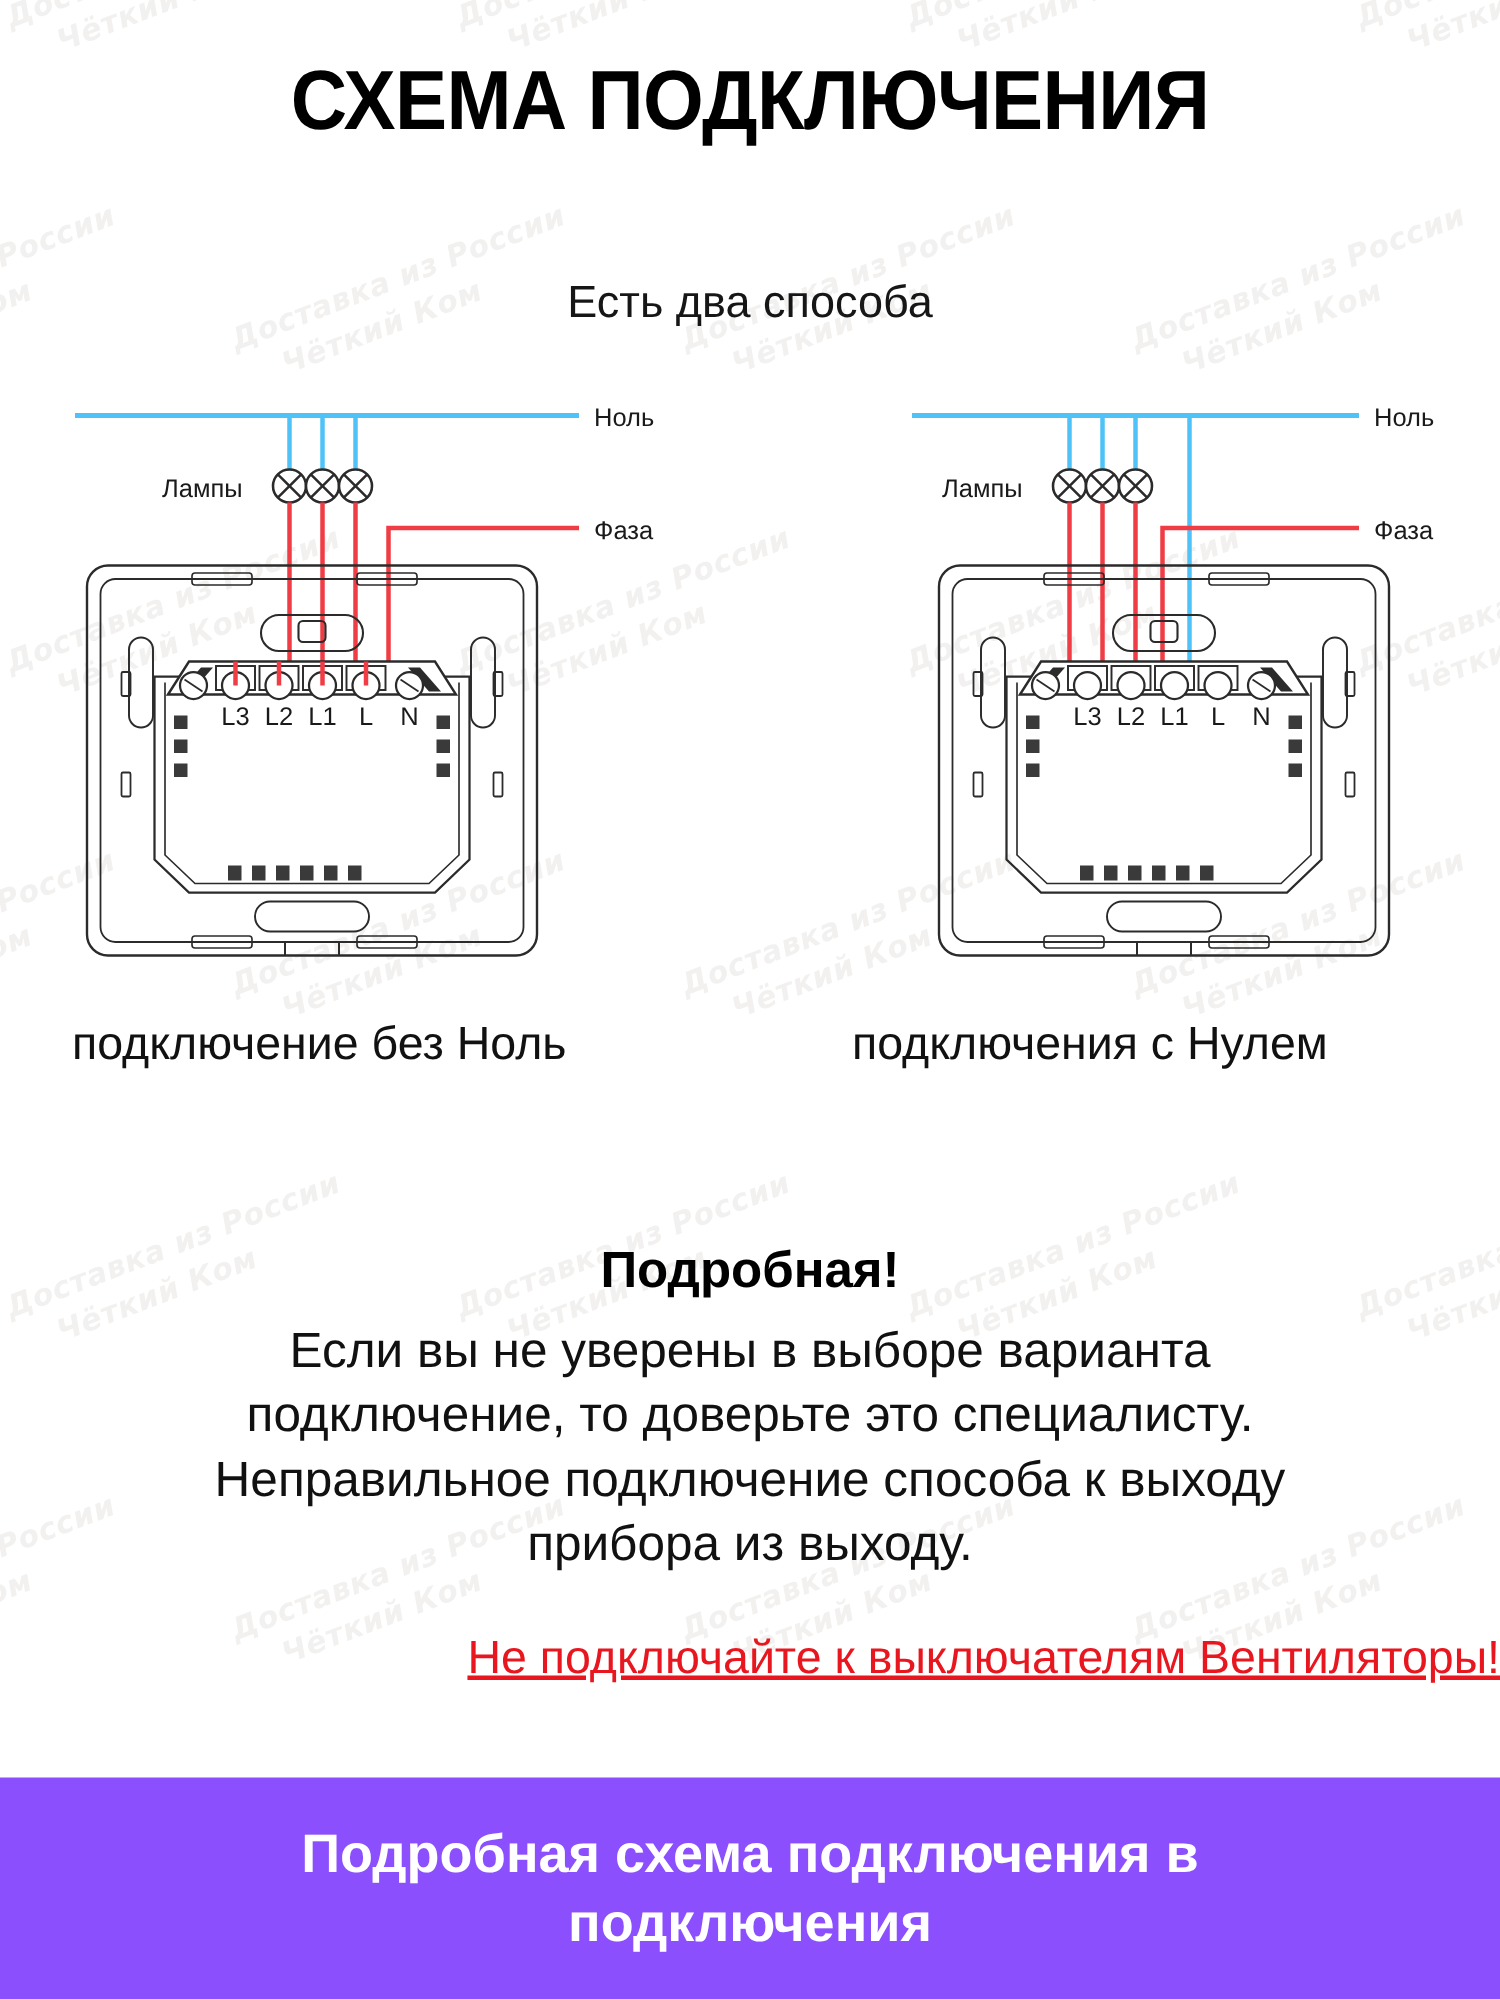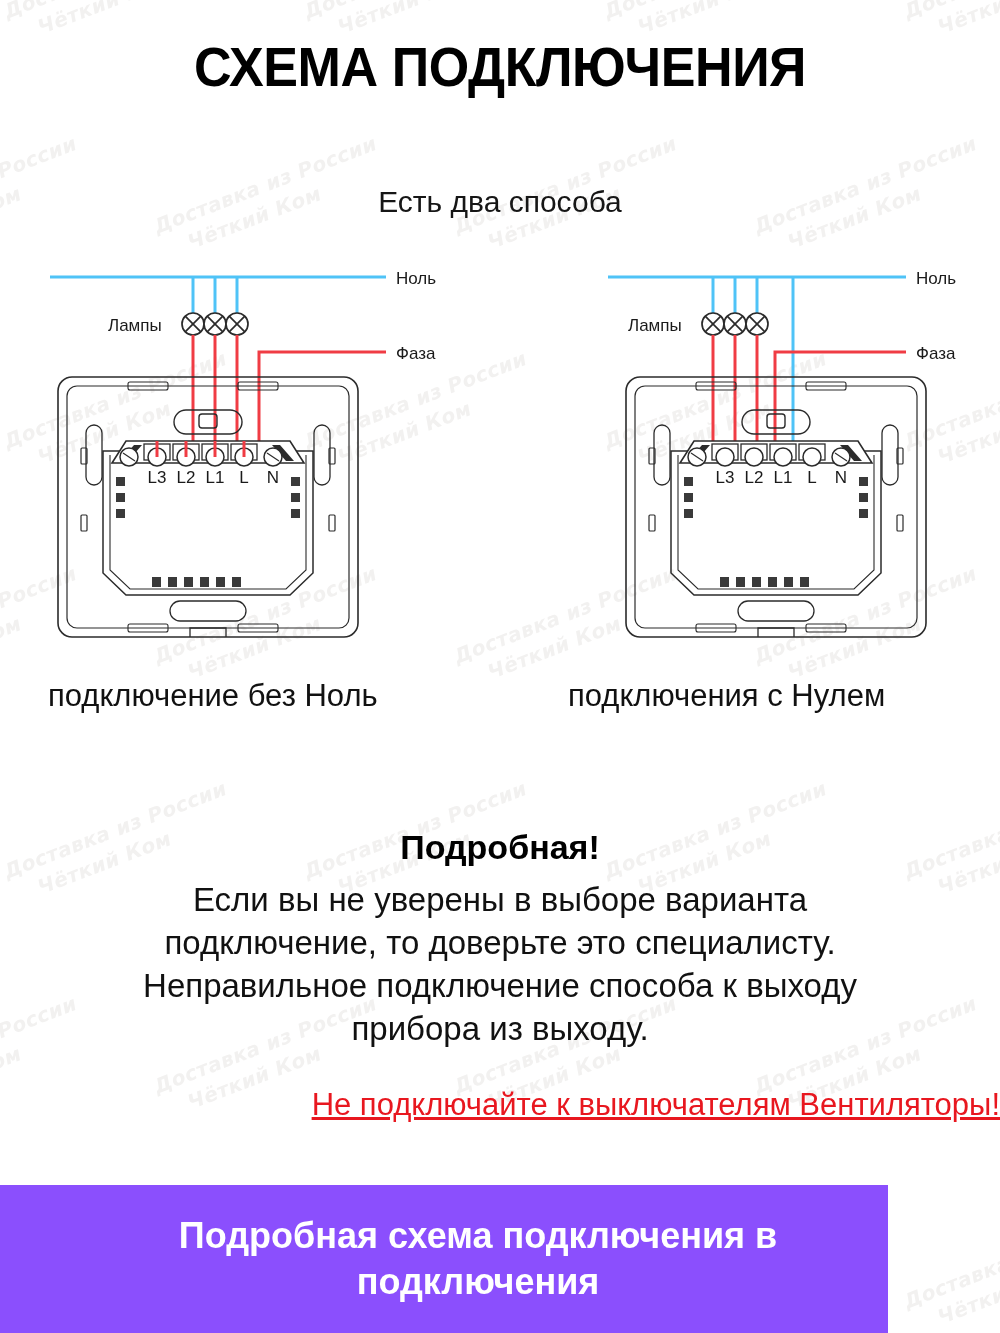--- a/index.html
+++ b/index.html
@@ -109,26 +109,26 @@
     font-size: 31px;
     color: #e8171f;
     text-decoration: underline;
   }
 
   
   #footer-banner {
     position: absolute;
     left: 0;
     top: 1185px;
-    width: 888px;
+    width: 1000px;
     height: 148px;
     background: #8b4ffd;
     display: flex;
     align-items: center;
-    justify-content: flex-end;
+    justify-content: center;
   }
   #footer-banner-text {
     width: 820px;
     text-align: center;
     color: #ffffff;
     font-weight: 700;
     font-size: 36px;
     line-height: 46px;
   }
 </style>

